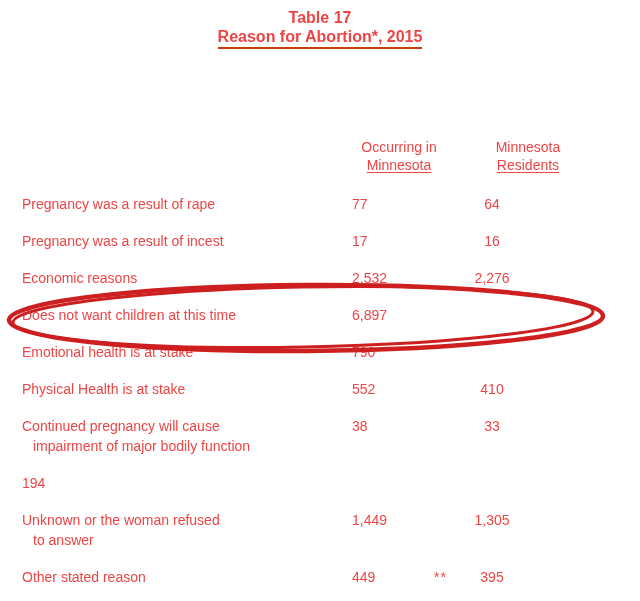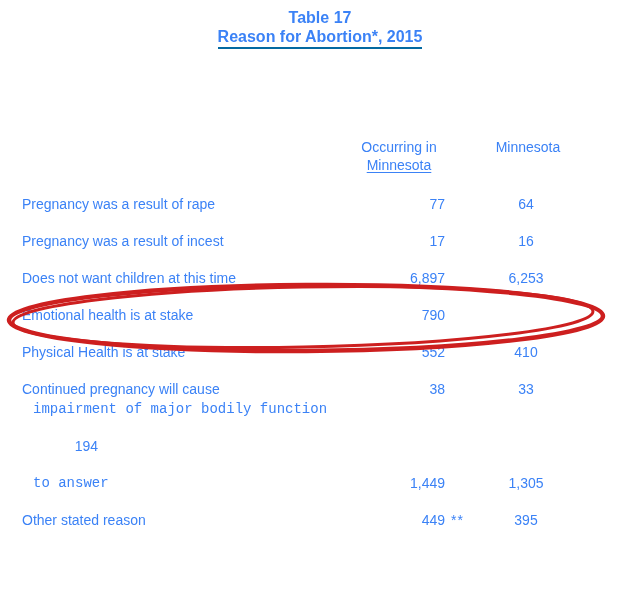--- a/index.html
+++ b/index.html
@@ -4,45 +4,45 @@
 <style>
   html, body { margin: 0; padding: 0; background: #ffffff; }
   .page {
     position: relative;
     width: 640px;
     height: 601px;
     background: #ffffff;
     overflow: hidden;
     font-family: "Liberation Sans", "DejaVu Sans", sans-serif;
     font-size: 14px;
-    color: #3b82f6;
+    color: #ef4444;
   }
   
   .title { padding-top: 8px; text-align: center; }
   .t1 { font-weight: bold; font-size: 16px; line-height: 19px; }
   .t2-wrap { line-height: 19px; }
   .t2 {
     display: inline-block;
     font-weight: bold;
     font-size: 16px;
-    border-bottom: 2px solid #0369a1;
+    border-bottom: 2px solid #c2410c;
     padding-bottom: 1px;
   }
   
   .hdr { display: flex; margin-top: 89px; padding-left: 36px; line-height: 18px; }
   .hdr .sp { width: 303px; }
   .hdr .hcell { width: 120px; text-align: center; }
   .hdr .hgap { width: 9px; }
   .u { text-decoration: underline; text-underline-offset: 2px; }
   
   .rows { margin-top: 20px; }
-  .row { display: flex; align-items: flex-start; padding-left: 22px; margin-bottom: 17px; line-height: 20px; gap: 17px; }
+  .row { display: flex; align-items: flex-start; padding-left: 22px; margin-bottom: 17px; line-height: 20px; }
   .c-label { width: 330px; }
-  .c-label .l2 { padding-left: 11px; font-family: Liberation Mono, monospace; }
-  .c-num1 { width: 76px; text-align: right; position: relative; white-space: nowrap; }
+  .c-label .l2 { padding-left: 11px; }
+  .c-num1 { width: 76px; text-align: left; position: relative; white-space: nowrap; }
   .c-num1 .sfx { position: absolute; left: calc(100% + 6px); top: 0; letter-spacing: 1px; }
   .c-num2 { width: 128px; text-align: center; }
   
   .overlay {
     position: absolute;
     left: 0; top: 0;
     width: 640px; height: 601px;
     pointer-events: none;
   }
 </style>
@@ -60,20 +60,21 @@
 
   <div class="hdr">
     <div class="sp"></div>
     <div class="hcell">
       <div>Occurring in</div>
       <div class="u">Minnesota</div>
     </div>
     <div class="hgap"></div>
     <div class="hcell">
       <div>Minnesota</div>
+      <div class="u">Residents</div>
     </div>
   </div>
 
   <div class="rows" id="rows">
       <div class="row">
       <div class="c-label">
         <div class="l1">Pregnancy was a result of rape</div>
 
       </div>
       <div class="c-num1">
@@ -88,28 +89,38 @@
 
       </div>
       <div class="c-num1">
         <span class="val">17</span>
         
       </div>
       <div class="c-num2">16</div>
     </div>
       <div class="row">
       <div class="c-label">
+        <div class="l1">Economic reasons</div>
+
+      </div>
+      <div class="c-num1">
+        <span class="val">2,532</span>
+        
+      </div>
+      <div class="c-num2">2,276</div>
+    </div>
+      <div class="row">
+      <div class="c-label">
         <div class="l1">Does not want children at this time</div>
 
       </div>
       <div class="c-num1">
         <span class="val">6,897</span>
         
       </div>
-      <div class="c-num2">6,253</div>
     </div>
       <div class="row">
       <div class="c-label">
         <div class="l1">Emotional health is at stake</div>
 
       </div>
       <div class="c-num1">
         <span class="val">790</span>
         
       </div>
@@ -137,20 +148,21 @@
       <div class="c-num2">33</div>
     </div>
       <div class="row">
       <div class="c-num1">
         <span class="val">194</span>
         
       </div>
     </div>
       <div class="row">
       <div class="c-label">
+        <div class="l1">Unknown or the woman refused</div>
         <div class="l2">to answer</div>
       </div>
       <div class="c-num1">
         <span class="val">1,449</span>
         
       </div>
       <div class="c-num2">1,305</div>
     </div>
       <div class="row">
       <div class="c-label">

